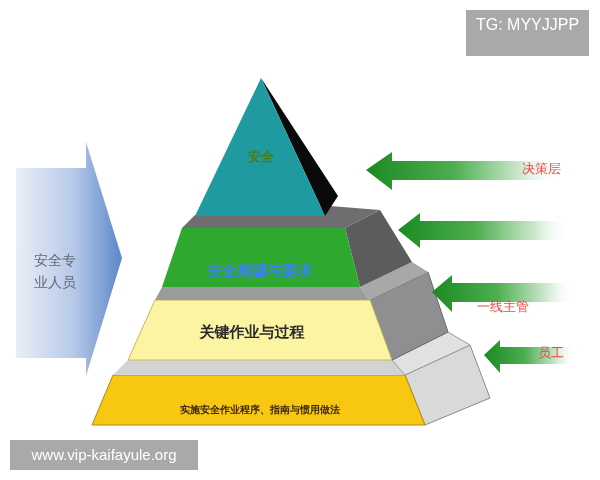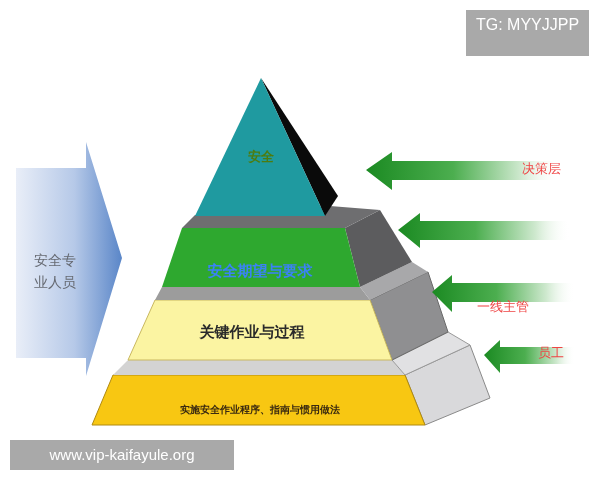--- a/index.html
+++ b/index.html
@@ -1,21 +1,21 @@
 <!DOCTYPE html>
 <html><head>
 <meta charset="utf-8">
 <style>
   html, body { margin:0; padding:0; }
   body { width:600px; height:480px; background:#ffffff; position:relative; overflow:hidden;
          font-family:"DejaVu Sans","Liberation Sans",sans-serif; }
   .diagram { position:absolute; left:0; top:0; width:600px; height:480px; }
   .badge { position:absolute; background:#a9a9a9; color:#ffffff; font-family:"Liberation Sans","DejaVu Sans",sans-serif; }
   .badge-tg { left:466px; top:10px; width:123px; height:46px; line-height:30px; font-size:16px; text-align:center; }
-  .badge-url { left:10px; top:440px; width:224px; height:30px; line-height:30px; font-size:15px; text-align:center; }
+  .badge-url { left:10px; top:440px; width:188px; height:30px; line-height:30px; font-size:15px; text-align:center; }
   .tier-label { position:absolute; font-weight:bold; text-align:center; white-space:nowrap; }
   .side-label { position:absolute; color:#ef4444; font-family:"DejaVu Serif","Liberation Serif",serif; font-size:13px; white-space:nowrap; }
   .left-label { position:absolute; left:30px; top:250px; width:50px; color:#666a72;
                 font-family:Liberation Serif, serif; font-size:14px; line-height:22px; text-align:center; }
 </style>
 </head>
 <body>
 
 <div class="diagram">
   <svg width="600" height="480" viewBox="0 0 600 480">

